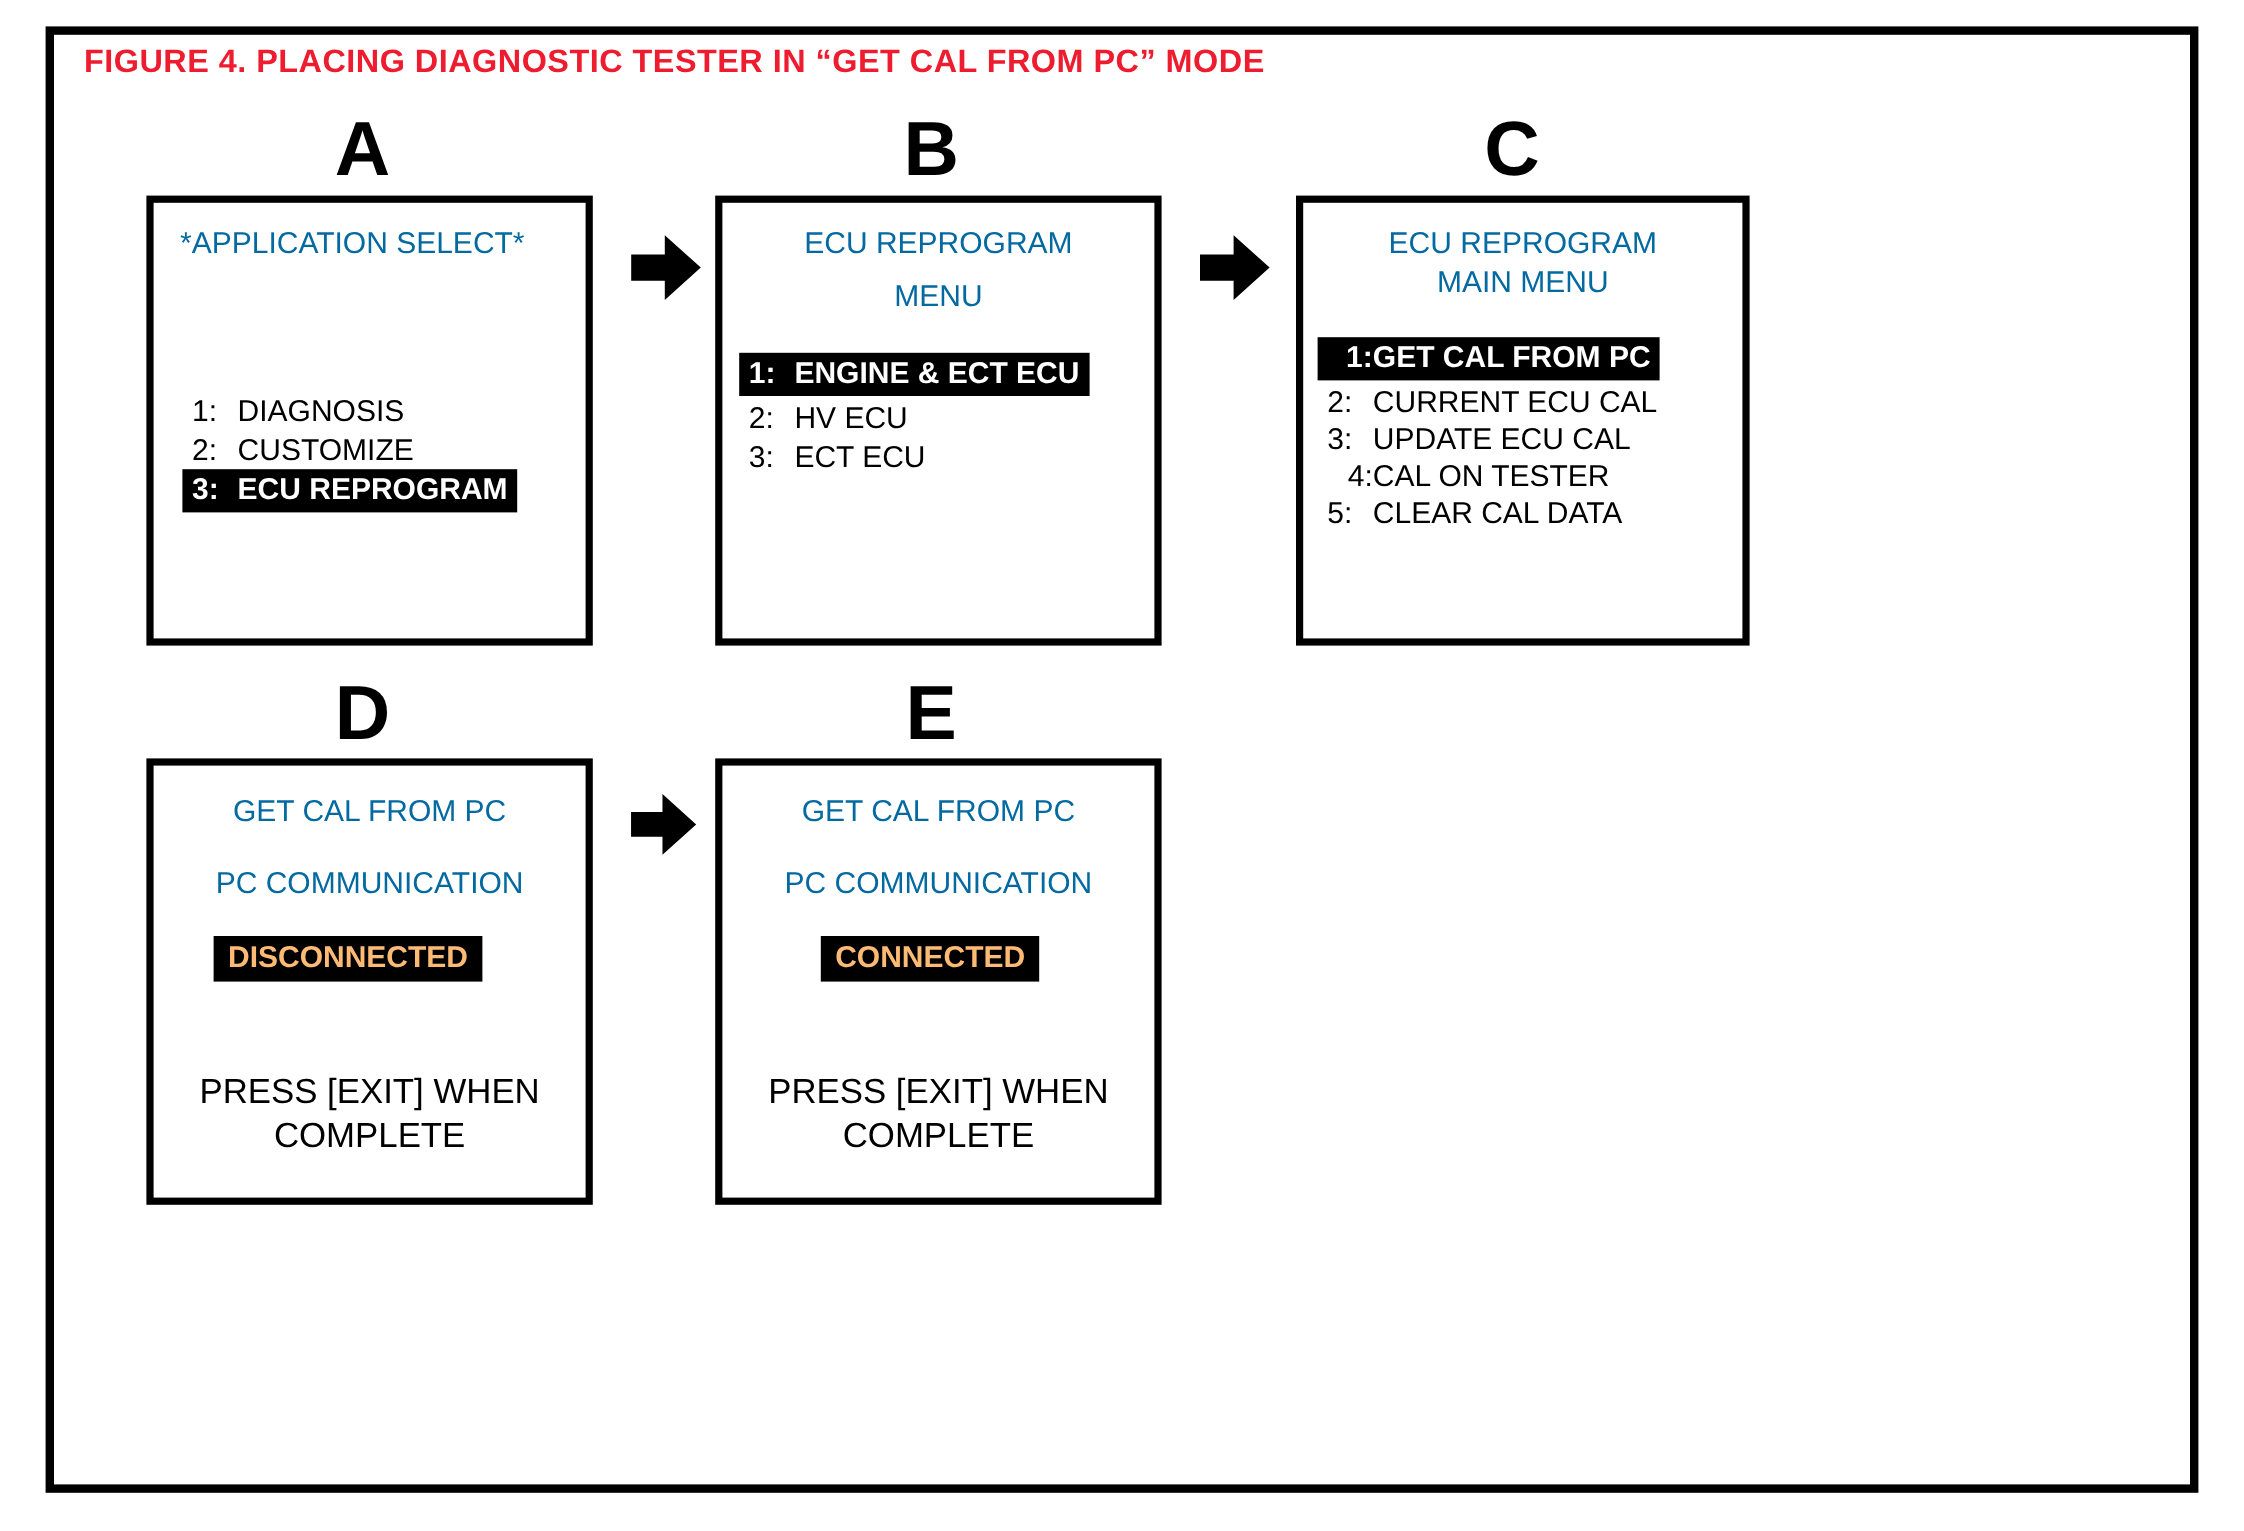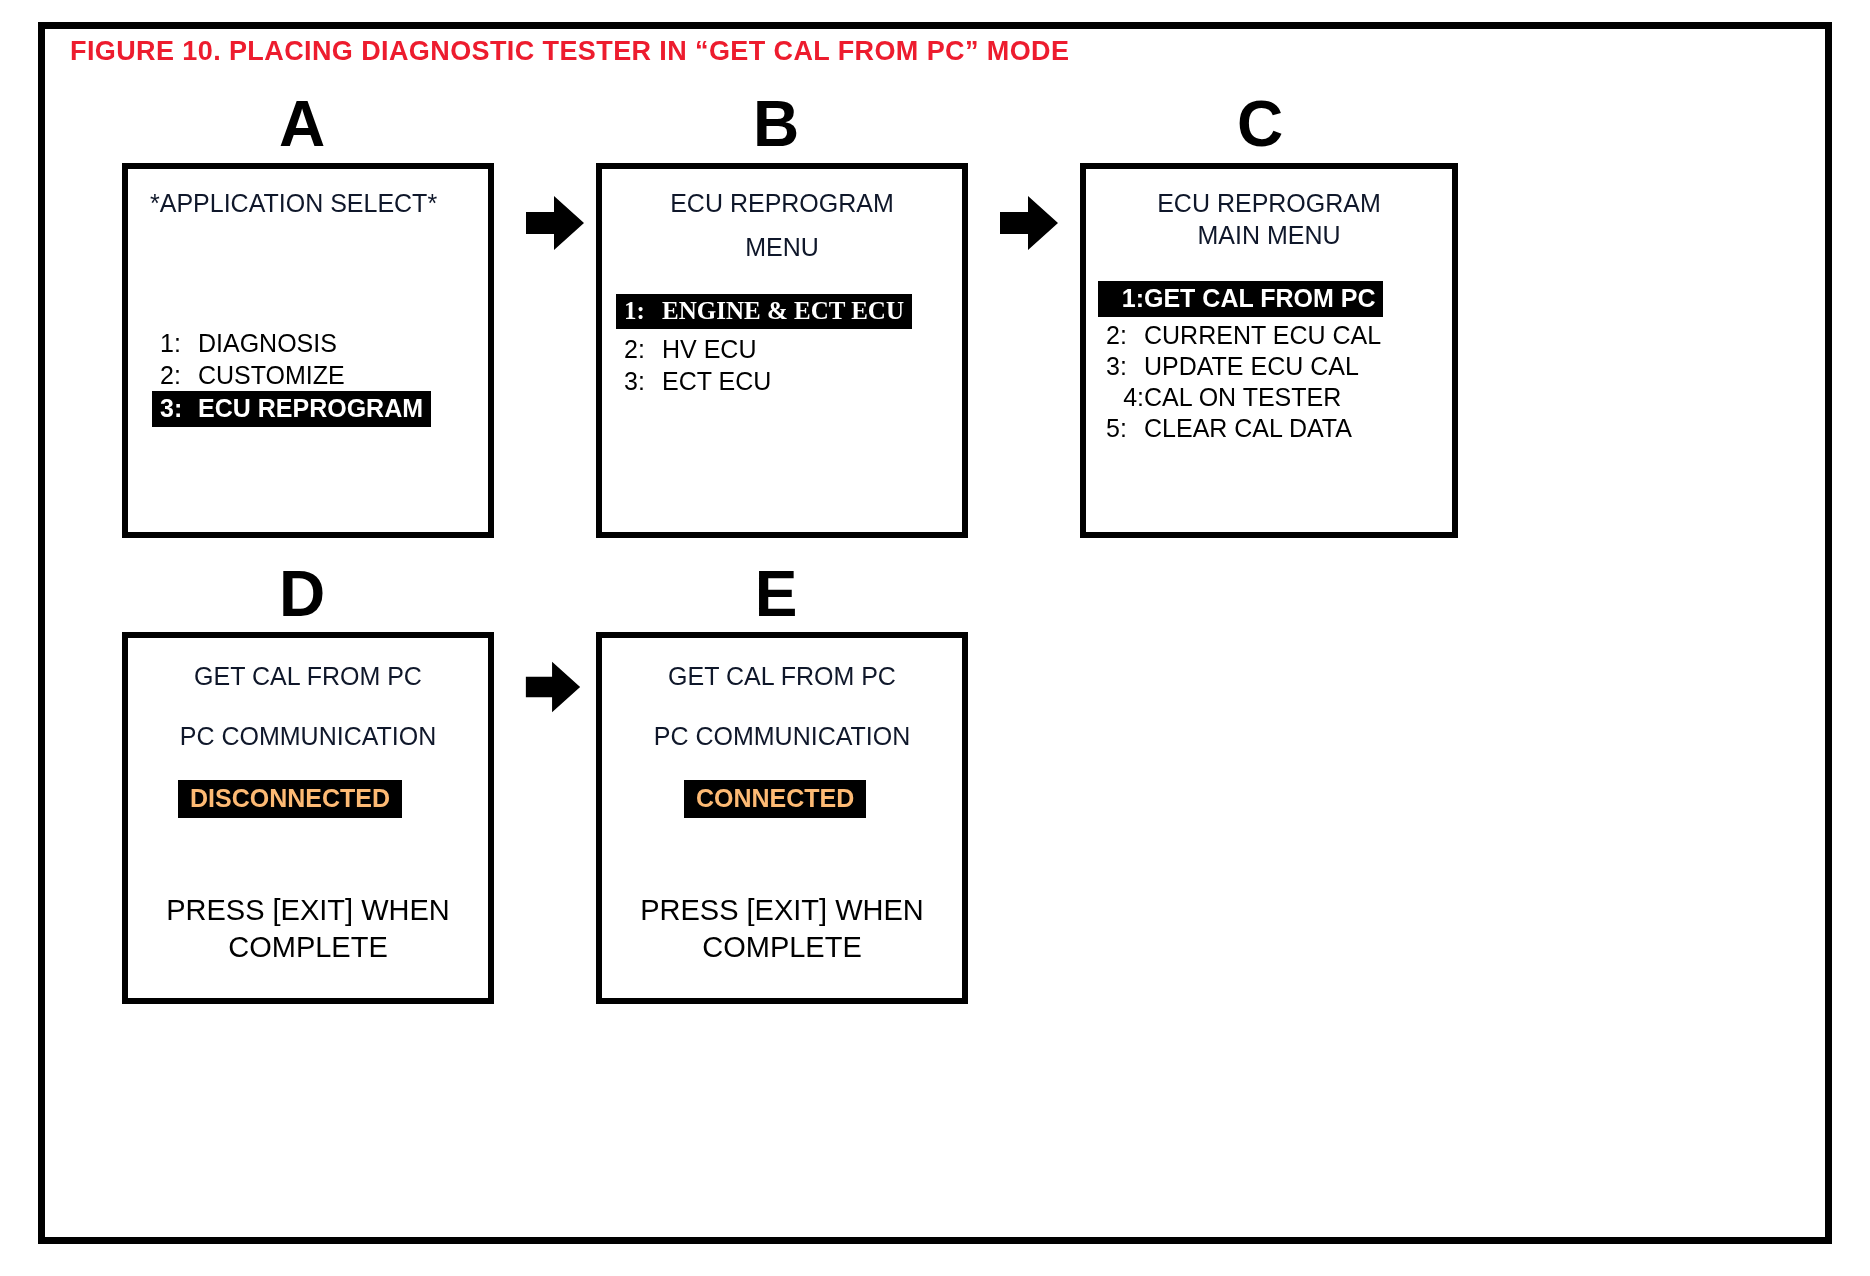--- a/index.html
+++ b/index.html
@@ -63,21 +63,21 @@
     position: relative;
     width: 100%;
     height: 100%;
   }
   .scr-line {
     position: absolute;
     left: 0;
     right: 0;
     text-align: center;
     font-size: 25px;
-    color: #0f172a;
+    color: #0369a1;
     white-space: nowrap;
     letter-spacing: 0px;
   }
   .scr-item {
     position: absolute;
     font-size: 25px;
     color: #000000;
     white-space: nowrap;
   }
   .scr-item .num {
@@ -114,21 +114,21 @@
   }
   .arrow svg { display: block; }
 </style>
 </head>
 <body>
 
 <div id="figure-root">
 
   <div class="outer-frame"></div>
 
-  <div class="figure-title">FIGURE 10.  PLACING DIAGNOSTIC TESTER IN “GET CAL FROM PC” MODE</div>
+  <div class="figure-title">FIGURE 4.  PLACING DIAGNOSTIC TESTER IN “GET CAL FROM PC” MODE</div>
 
   <div class="panel-letter" style="left:232px; top:92px; width:140px;">A</div>
 
   <div class="screen" style="left:122px; top:163px; width:372px; height:375px;">
     <div class="screen-inner">
       <div class="scr-line" style="top:20px; text-align:left; left:22px;">*APPLICATION SELECT*</div>
 
       <div class="scr-item" style="left:32px; top:160px;">
         <span class="num">1:</span><span>DIAGNOSIS</span>
       </div>
@@ -149,21 +149,21 @@
     </svg>
   </div>
 
   <div class="panel-letter" style="left:706px; top:92px; width:140px;">B</div>
 
   <div class="screen" style="left:596px; top:163px; width:372px; height:375px;">
     <div class="screen-inner">
       <div class="scr-line" style="top:20px;">ECU REPROGRAM</div>
       <div class="scr-line" style="top:64px;">MENU</div>
 
-      <div class="scr-item sel" style="left:14px; top:125px;font-family:Liberation Serif, serif;">
+      <div class="scr-item sel" style="left:14px; top:125px;">
         <span class="num">1:</span><span>ENGINE &amp; ECT ECU</span>
       </div>
 
       <div class="scr-item" style="left:22px; top:166px;">
         <span class="num">2:</span><span>HV ECU</span>
       </div>
 
       <div class="scr-item" style="left:22px; top:198px;">
         <span class="num">3:</span><span>ECT ECU</span>
       </div>

